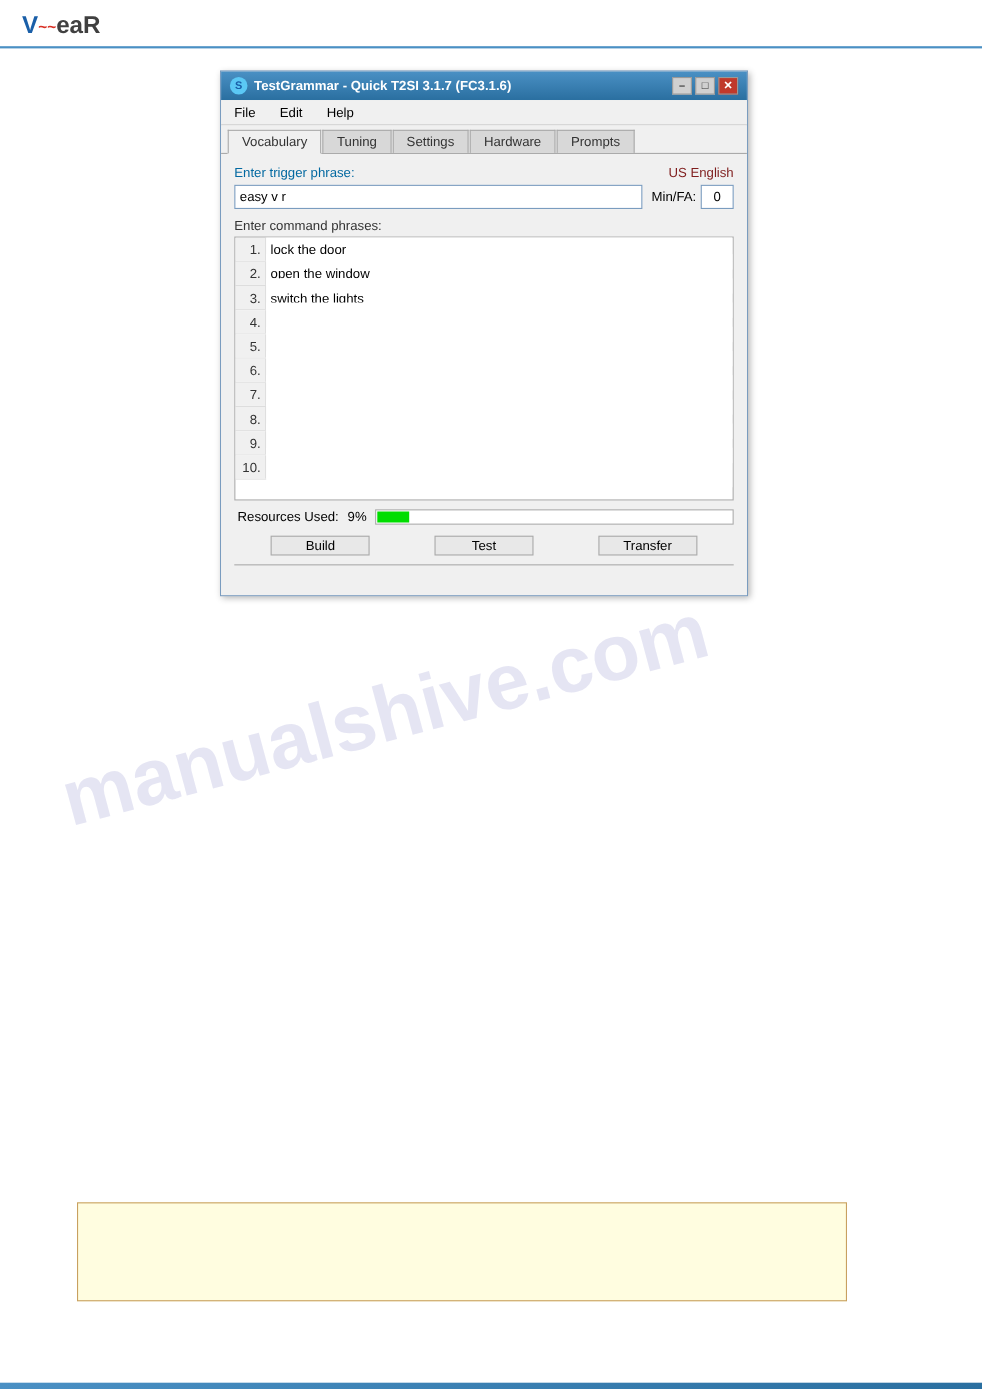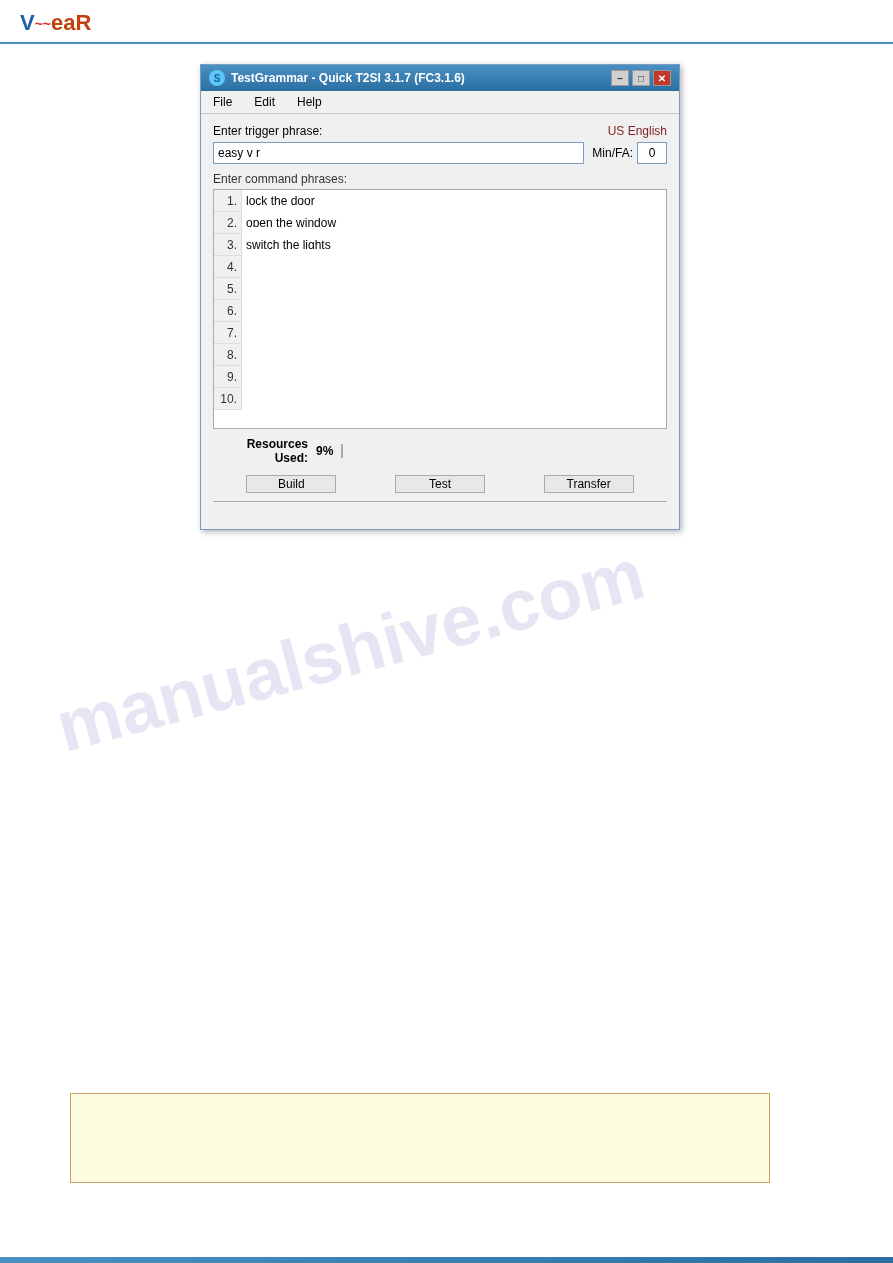--- a/index.html
+++ b/index.html
@@ -23,21 +23,21 @@
     .logo-text {
       font-size: 22px;
       font-weight: bold;
       color: #1a5fa8;
       font-family: Arial, sans-serif;
     }
     .logo-text .vee {
       color: #1a5fa8;
     }
     .logo-text .ear {
-      color: #c2410c;
+      color: #404040;
     }
 
     
     .main-content {
       padding: 20px 0 0 200px;
       position: relative;
     }
 
     
     .window {
@@ -150,21 +150,21 @@
 
     .trigger-row {
       display: flex;
       align-items: center;
       justify-content: space-between;
       margin-bottom: 4px;
     }
 
     .trigger-label {
       font-size: 12px;
-      color: #000000;
+      color: #0369a1;
     }
 
     .lang-label {
       font-size: 12px;
       color: #7f1d1d;
     }
 
     .trigger-input-row {
       display: flex;
       align-items: center;
@@ -242,23 +242,22 @@
       outline: none;
       padding: 18px 4px;
       font-size: 12px;
       height: 100%;
     }
 
     
     .resources-section {
       margin-top: 8px;
       display: flex;
-      flex-direction: row;
+      flex-direction: column;
       gap: 3px;
-      font-weight: bold;
     }
 
     .resources-row {
       display: flex;
       align-items: center;
       gap: 8px;
       font-size: 12px;
     }
 
     .resources-label {
@@ -401,20 +400,27 @@
         <div class="titlebar-btn close-btn">✕</div>
       </div>
     </div>
 
     <div class="menu-bar">
       <div class="menu-item">File</div>
       <div class="menu-item">Edit</div>
       <div class="menu-item">Help</div>
     </div>
 
+    <div class="tab-bar">
+      <div class="tab active">Vocabulary</div>
+      <div class="tab">Tuning</div>
+      <div class="tab">Settings</div>
+      <div class="tab">Hardware</div>
+      <div class="tab">Prompts</div>
+    </div>
 
     <div class="window-body">
 
       <div class="trigger-row">
         <span class="trigger-label">Enter trigger phrase:</span>
         <span class="lang-label">US English</span>
       </div>
 
       <div class="trigger-input-row">
         <input class="trigger-input" type="text" value="easy v r" style="">

